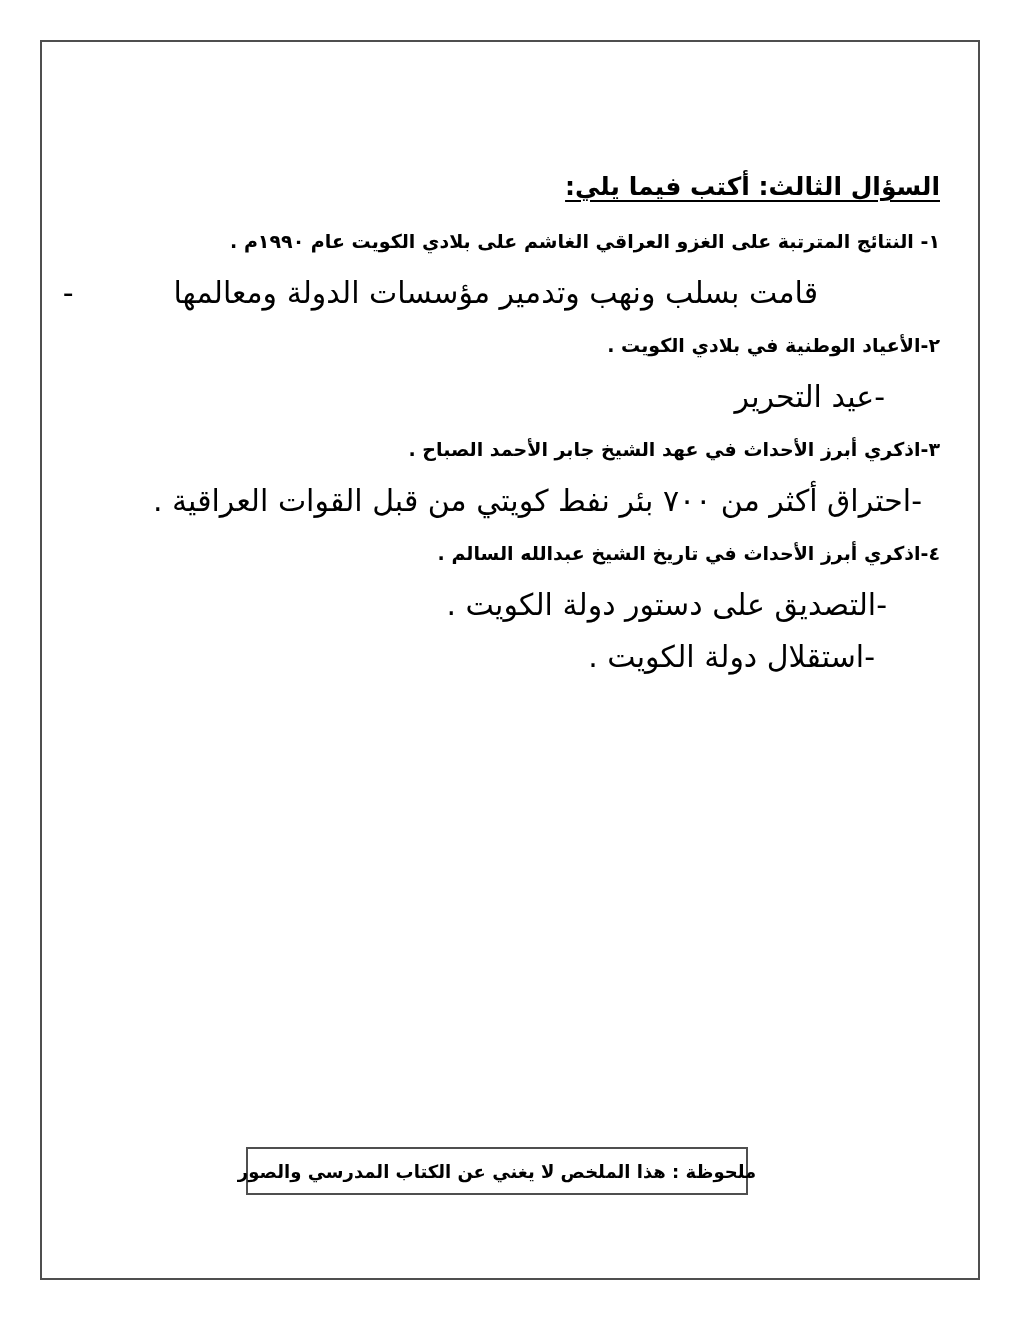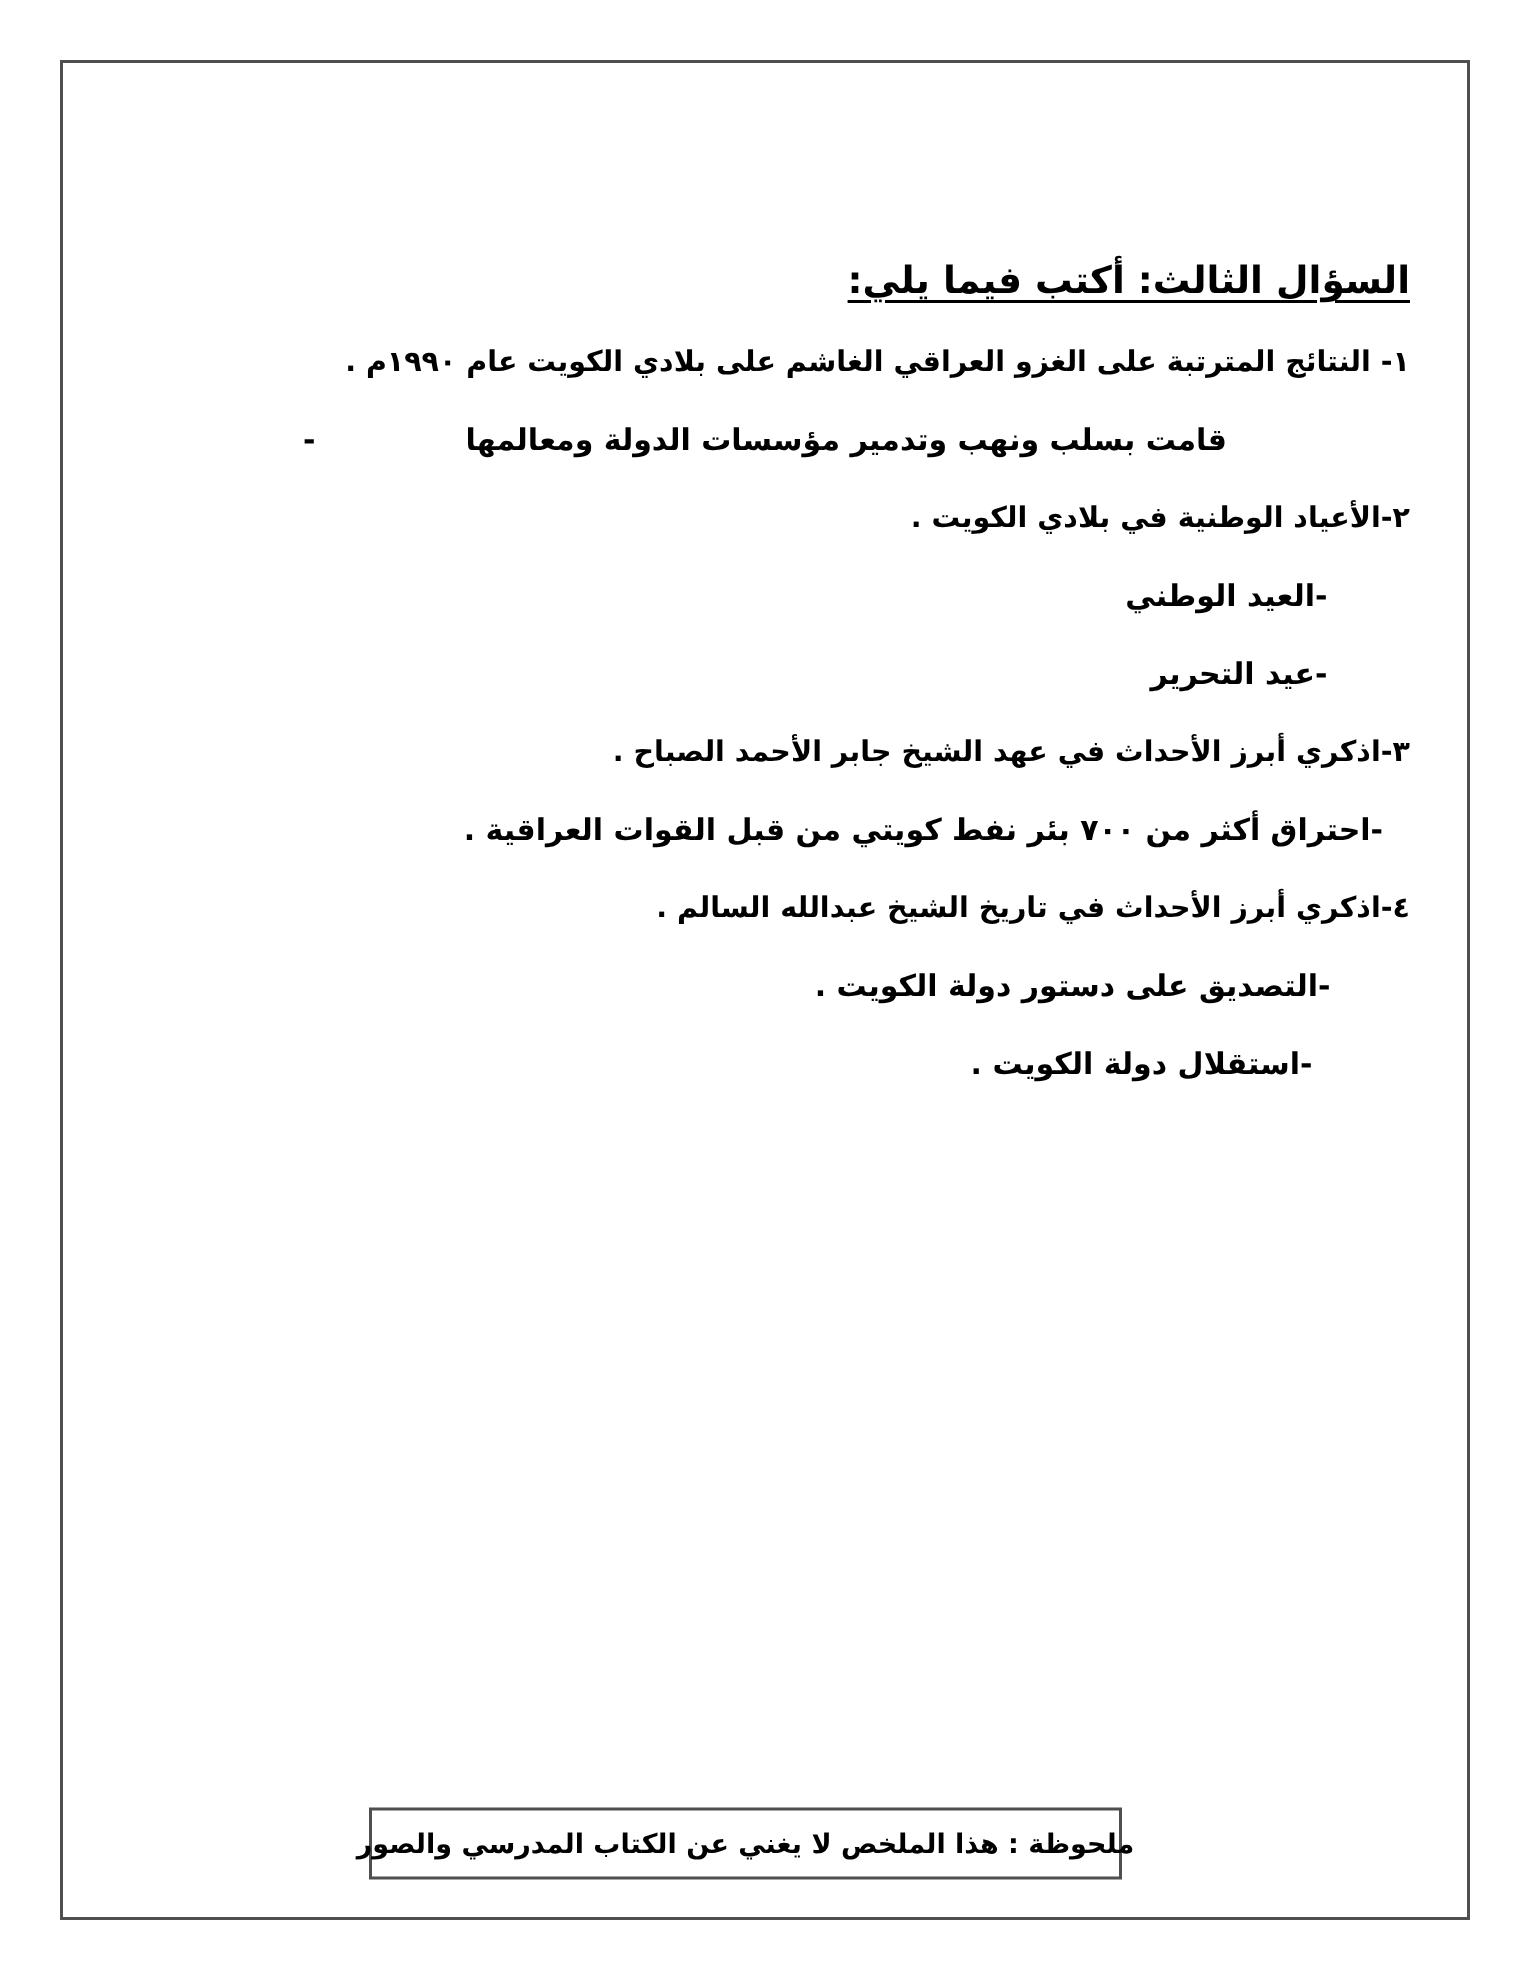--- a/index.html
+++ b/index.html
@@ -45,36 +45,36 @@
   .line {
     height: 52px;
     line-height: 52px;
     white-space: nowrap;
   }
   .q-title {
     font-size: 19px;
     font-weight: 700;
   }
   .answer {
-    font-size: 20px;
-    font-weight: 700;
+    font-size: 30px;
+    font-weight: 400;
   }
   .indent-55  { padding-right: 55px; }
   .indent-18  { padding-right: 18px; }
   .indent-7   { padding-right: 7px; }
   .indent-53  { padding-right: 53px; }
   .indent-65  { padding-right: 65px; }
   .indent-122 { padding-right: 122px; }
   .hanging-dash-gap {
     margin-right: 100px; 
   }
   .note-box {
     position: absolute;
     left: 246px;
-    top: 1205px;
+    top: 1147px;
     width: 502px;
     height: 48px;
     border: 2px solid #4f4f4f;
     box-sizing: border-box;
     display: flex;
     align-items: center;
     justify-content: center;
     direction: rtl;
   }
   .note-text {
@@ -92,21 +92,20 @@
   <div class="heading">السؤال الثالث: أكتب فيما يلي:</div>
 
   <div class="line q-title">١- النتائج المترتبة على الغزو العراقي الغاشم على بلادي الكويت عام ١٩٩٠م .</div>
 
   <div class="line answer indent-122">
     <span>قامت بسلب ونهب وتدمير مؤسسات الدولة ومعالمها</span><span class="hanging-dash-gap">-</span>
   </div>
 
   <div class="line q-title">٢-الأعياد الوطنية في بلادي الكويت .</div>
 
-  <div class="line answer indent-55">-العيد الوطني</div>
 
   <div class="line answer indent-55">-عيد التحرير</div>
 
   <div class="line q-title">٣-اذكري أبرز الأحداث في عهد الشيخ جابر الأحمد الصباح .</div>
 
   <div class="line answer indent-18">-احتراق أكثر من ٧٠٠ بئر نفط كويتي من قبل القوات العراقية .</div>
 
 
   <div class="line q-title">٤-اذكري أبرز الأحداث في تاريخ الشيخ عبدالله السالم .</div>
 

